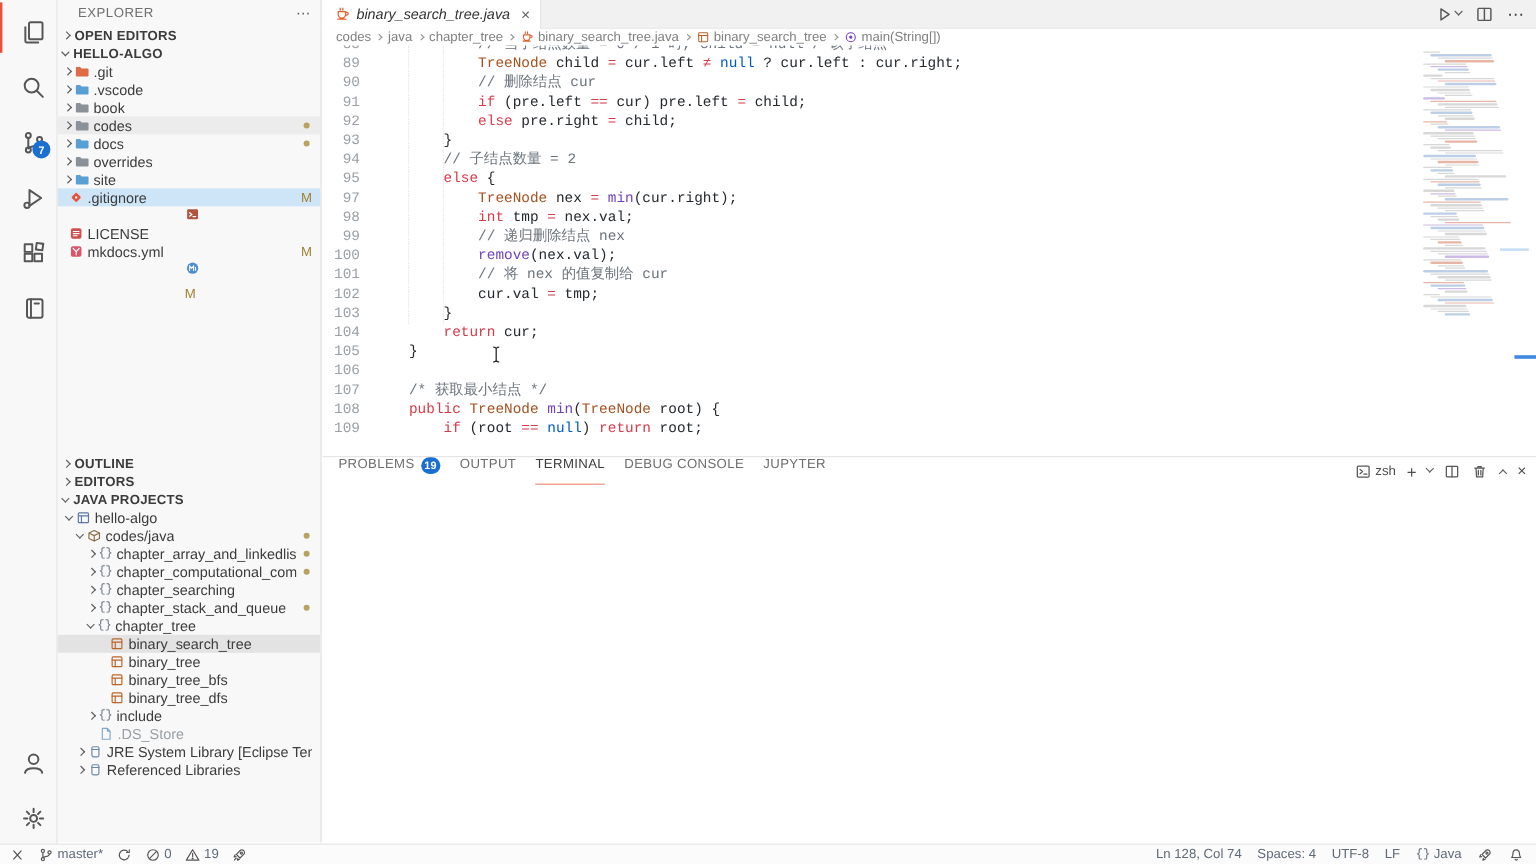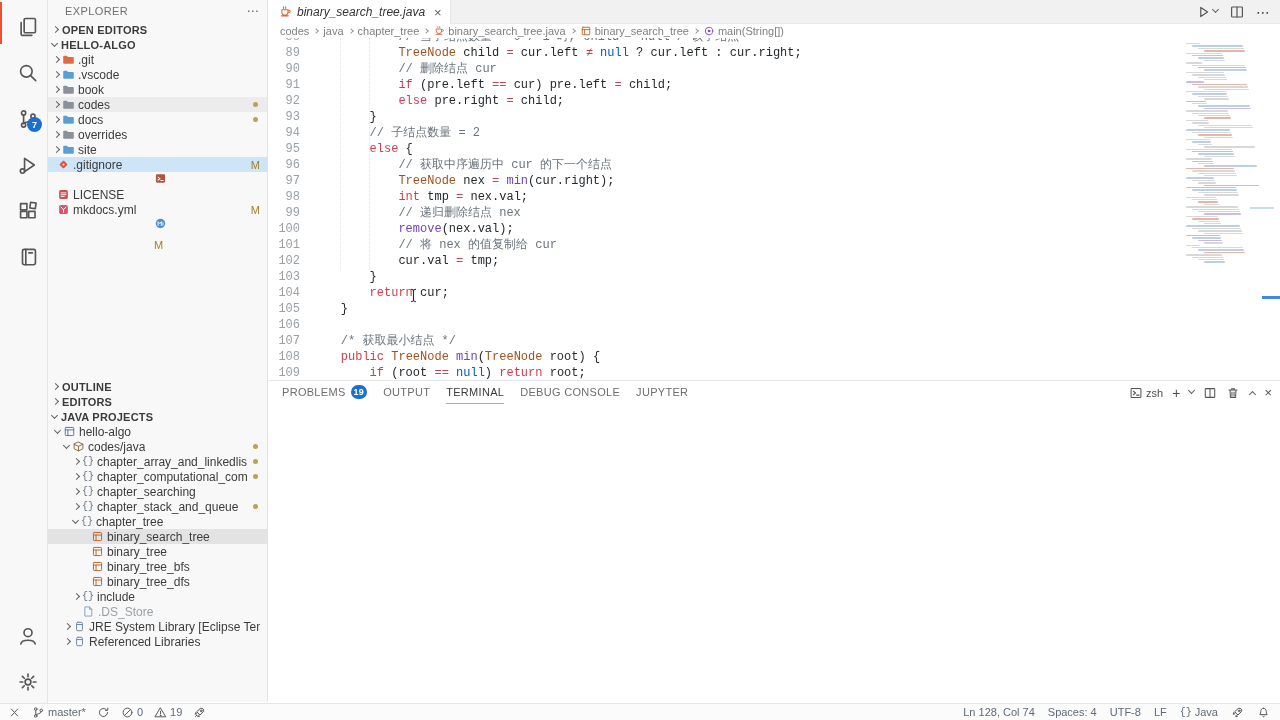--- a/index.html
+++ b/index.html
@@ -74,21 +74,21 @@
   .iguide { position:absolute; top:0; bottom:110px; width:0; border-left:1px dotted #e4e4e4; }
   #minimap { position:absolute; top:5px; right:16px; width:80px; height:230px; cursor:pointer; }
   .mm-bar { position:absolute; height:1.4px; border-radius:1px; }
   #ovr-cursor { position:absolute; right:0; width:18px; height:3px; background:#3f8ae0; }
   #ovr-view { position:absolute; right:6px; width:24px; height:2px; background:#c3ddf4; }
   #mouse-cursor { position:absolute; }
 
   
   #panel { position:absolute; left:0; right:0; top:380px; bottom:0; background:#fff; border-top:1px solid #e5e5e5; }
   #panel-header { height:23px; display:flex; align-items:center; padding:0 8px 0 13px; }
-  .ptab { font-size:11px; color:#6e6e6e; letter-spacing:0.3px; margin-right:16px; display:flex; align-items:center; gap:5px;
+  .ptab { font-size:11px; color:#6e6e6e; letter-spacing:0.3px; margin-right:16px; display:flex; gap:5px;
     height:23px; cursor:pointer; border-bottom:1px solid transparent; }
   .ptab.active { color:#3b3b3b; border-bottom:1px solid #f0907a; }
   .pbadge { background:#1b6fd0; color:#fff; border-radius:8px; min-width:16px; height:14px; font-size:9px; font-weight:bold;
     display:flex; align-items:center; justify-content:center; padding:0 3px; }
   #panel-right { margin-left:auto; display:flex; align-items:center; gap:9px; color:#4d4d4d; }
   #panel-right .pi { cursor:pointer; display:flex; align-items:center; gap:3px; }
   #shell-label { font-size:11px; color:#4d4d4d; }
   #terminal-body { padding:9px 0 0 3px; font-family:"Liberation Mono","DejaVu Sans Mono",monospace; font-size:12px; color:#24292e;
     display:flex; align-items:center; gap:4px; }
   #term-deco { width:6px; height:6px; border:1px solid #a9a9a9; border-radius:50%; flex:none; }
@@ -577,24 +577,20 @@
             <span class="ln">93</span>
             <span class="ct"><span class="tk-d">        }</span></span>
           </div>
           <div class="cl">
             <span class="ln">94</span>
             <span class="ct"><span class="tk-m">        // 子结点数量 = 2</span></span>
           </div>
           <div class="cl">
             <span class="ln">95</span>
             <span class="ct"><span class="tk-d">        </span><span class="tk-k">else</span><span class="tk-d"> {</span></span>
-          </div>
-          <div class="cl">
-            <span class="ln">96</span>
-            <span class="ct"><span class="tk-m">            // 获取中序遍历中 cur 的下一个结点</span></span>
           </div>
           <div class="cl">
             <span class="ln">97</span>
             <span class="ct"><span class="tk-d">            </span><span class="tk-t">TreeNode</span><span class="tk-d"> nex </span><span class="tk-o">=</span><span class="tk-d"> </span><span class="tk-f">min</span><span class="tk-d">(cur.right);</span></span>
           </div>
           <div class="cl">
             <span class="ln">98</span>
             <span class="ct"><span class="tk-d">            </span><span class="tk-k">int</span><span class="tk-d"> tmp </span><span class="tk-o">=</span><span class="tk-d"> nex.val;</span></span>
           </div>
           <div class="cl">

